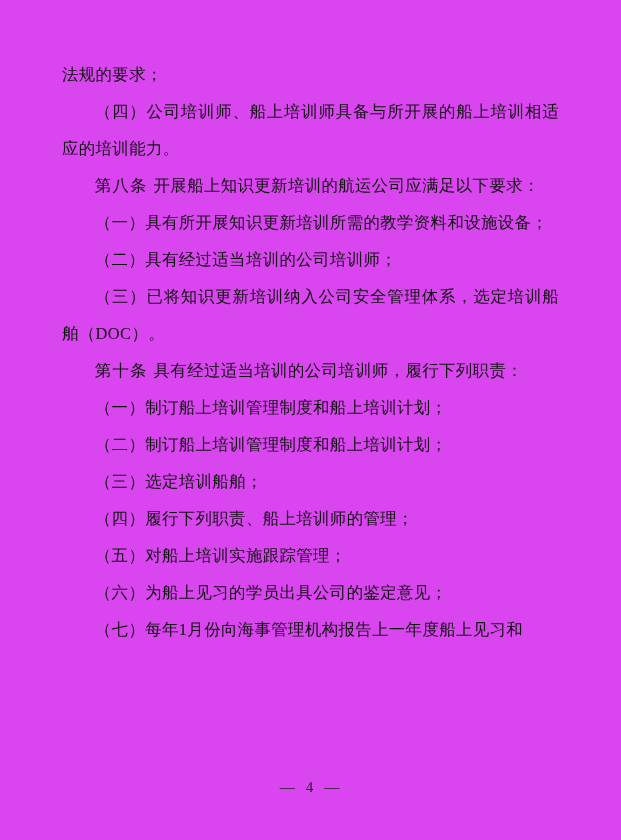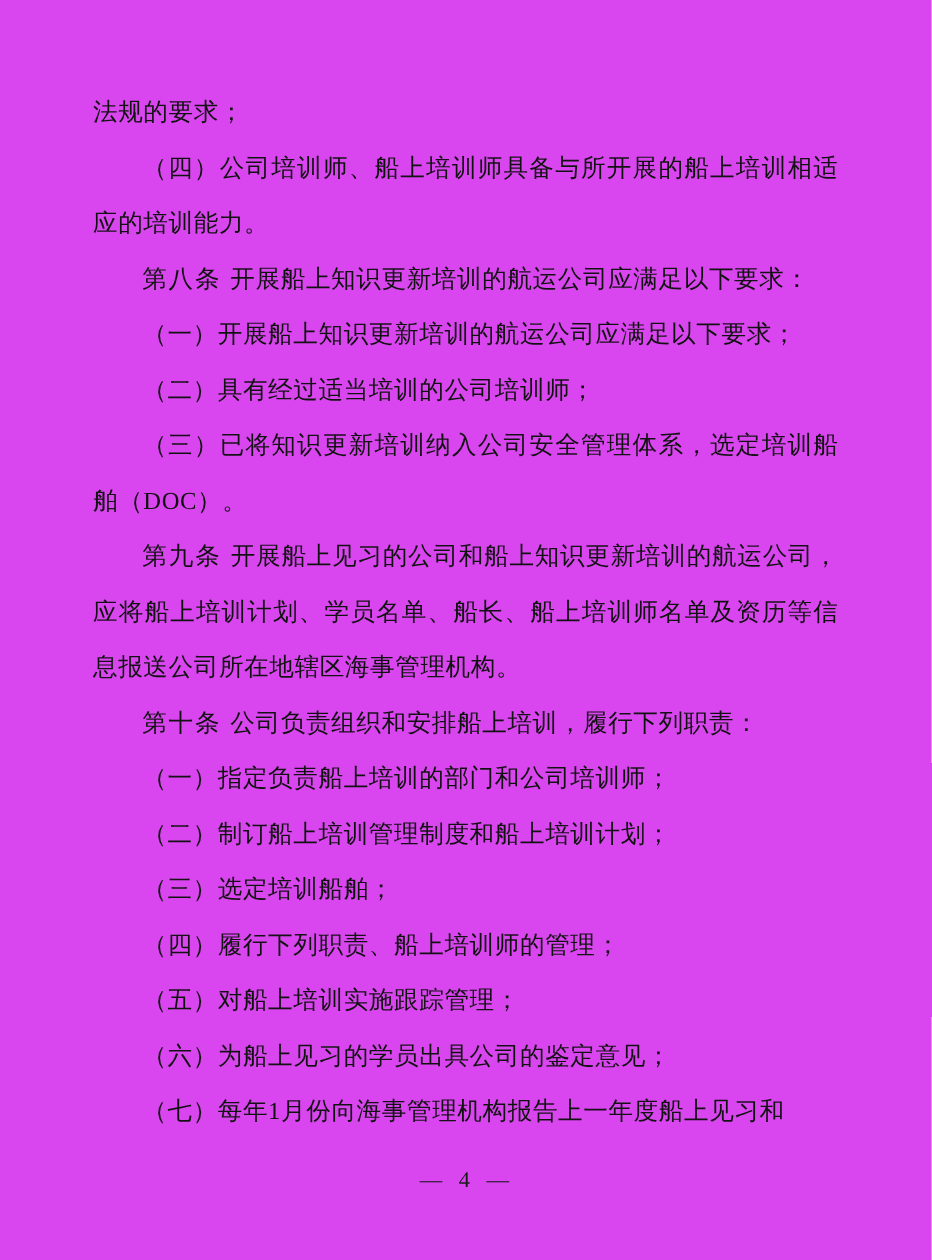--- a/index.html
+++ b/index.html
@@ -71,31 +71,30 @@
 
   <div class="doc-body">
 
     <p class="para no-indent"><span>法规的要求；</span></p>
 
 
     <p class="para"><span>（四）公司培训师、船上培训师具备与所开展的船上培训相适应的培训能力。</span></p>
 
     <p class="para"><span class="art-label">第八条</span><span>开展船上知识更新培训的航运公司应满足以下要求：</span></p>
 
-    <p class="para"><span>（一）开展船上知识更新培训的航运公司应满足以下要求；</span></p>
+    <p class="para"><span>（一）具有所开展知识更新培训所需的教学资料和设施设备；</span></p>
 
     <p class="para"><span>（二）具有经过适当培训的公司培训师；</span></p>
 
     <p class="para"><span>（三）已将知识更新培训纳入公司安全管理体系，选定培训船舶（DOC）。</span></p>
 
-    <p class="para"><span class="art-label">第九条</span><span>开展船上见习的公司和船上知识更新培训的航运公司，应将船上培训计划、学员名单、船长、船上培训师名单及资历等信息报送公司所在地辖区海事管理机构。</span></p>
 
-    <p class="para"><span class="art-label">第十条</span><span>公司负责组织和安排船上培训，履行下列职责：</span></p>
+    <p class="para"><span class="art-label">第十条</span><span>具有经过适当培训的公司培训师，履行下列职责：</span></p>
 
-    <p class="para"><span>（一）指定负责船上培训的部门和公司培训师；</span></p>
+    <p class="para"><span>（一）制订船上培训管理制度和船上培训计划；</span></p>
 
     <p class="para"><span>（二）制订船上培训管理制度和船上培训计划；</span></p>
 
     <p class="para"><span>（三）选定培训船舶；</span></p>
 
     <p class="para"><span>（四）履行下列职责、船上培训师的管理；</span></p>
 
     <p class="para"><span>（五）对船上培训实施跟踪管理；</span></p>
 
     <p class="para"><span>（六）为船上见习的学员出具公司的鉴定意见；</span></p>

